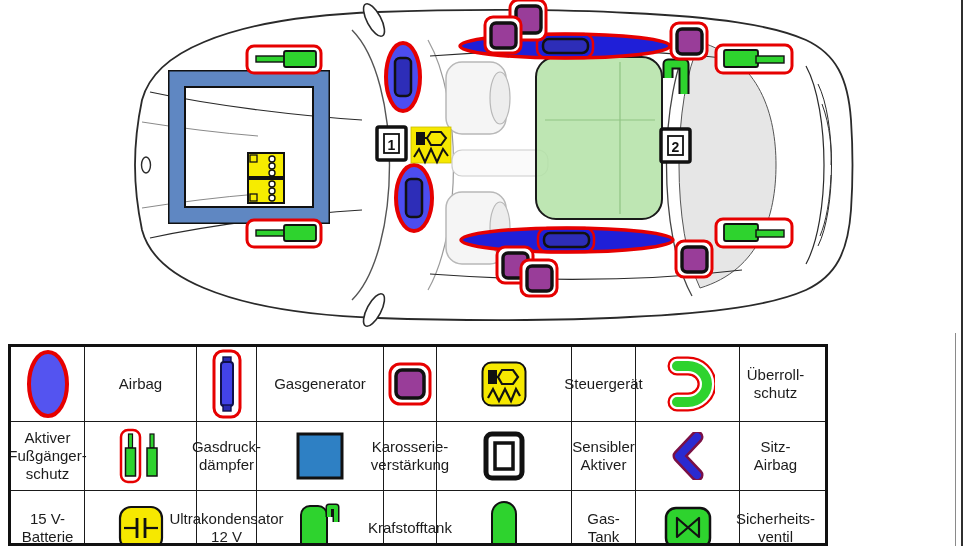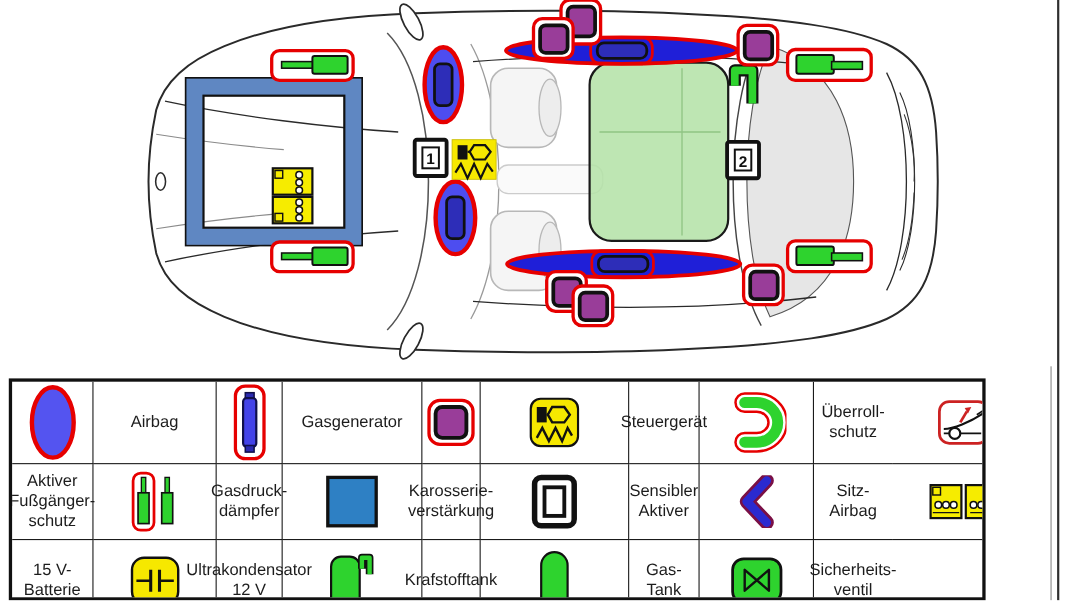--- a/index.html
+++ b/index.html
@@ -1,19 +1,19 @@
 <!DOCTYPE html>
 <html><head>
 <meta charset="utf-8">
 <style>
   html,body{margin:0;padding:0;background:#ffffff;}
   .page{position:relative;width:970px;height:546px;background:#ffffff;overflow:hidden;
         font-family:"Liberation Sans", sans-serif;color:#1c1c1c;}
   .car-wrap{position:absolute;left:0;top:0;width:970px;height:345px;}
-  .legend{position:absolute;left:8px;top:344px;width:888px;height:202px;
+  .legend{position:absolute;left:8px;top:344px;width:820px;height:202px;
           border:3px solid #111;box-sizing:border-box;background:#fff;
           display:grid;
           grid-template-columns:74px 112px 60px 127px 53px 135px 64px 104px 71px 130px;
           grid-template-rows:75px 69px 74px;overflow:hidden;}
   .cell{border-right:1.5px solid #1a1a1a;border-bottom:1.5px solid #1a1a1a;
         display:flex;align-items:center;justify-content:center;box-sizing:border-box;}
   .cell.lastcol{border-right:none;}
   .lbl{font-size:15px;text-align:center;white-space:pre-line;line-height:1.18;}
   .edge-line-a{position:absolute;left:961px;top:0;width:2px;height:546px;background:#2f2f2f;}
   .edge-line-b{position:absolute;left:955px;top:333px;width:1px;height:213px;background:#8a8a8a;}

